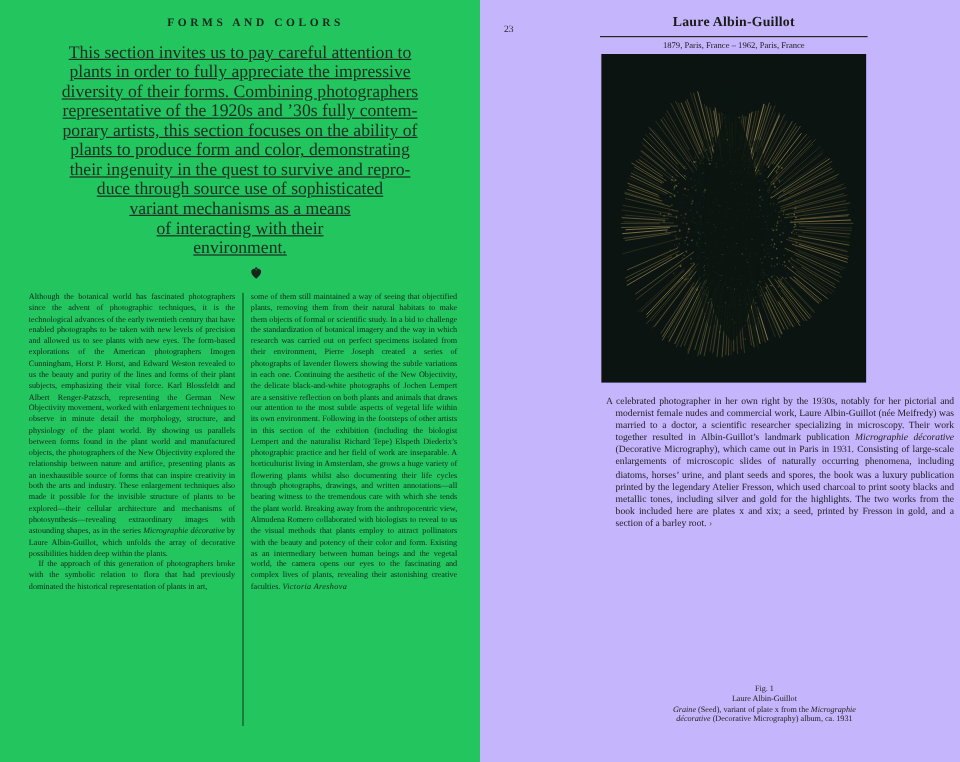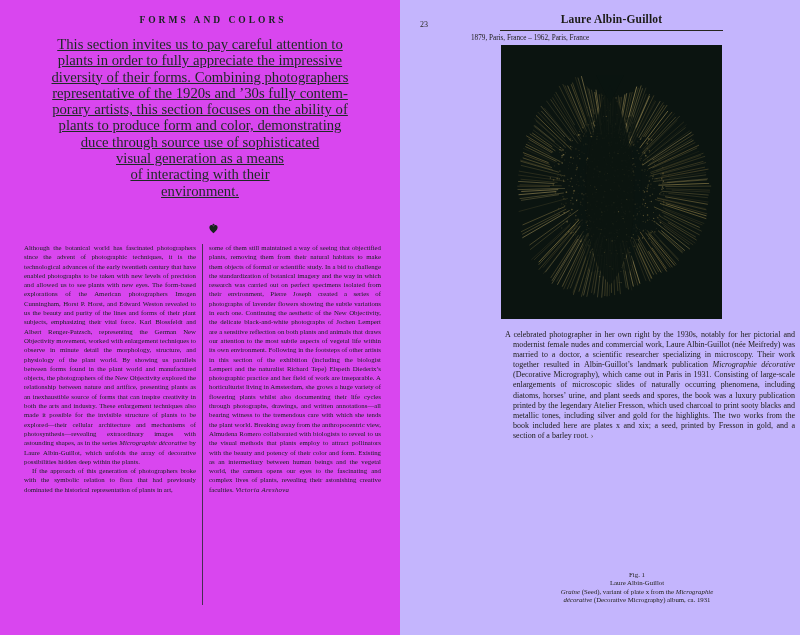--- a/index.html
+++ b/index.html
@@ -2,21 +2,21 @@
 <html><head>
 <meta charset="utf-8">
 <style>
   html,body{margin:0;padding:0;}
   body{
     width:800px;height:635px;position:relative;overflow:hidden;
     font-family:"Liberation Serif","DejaVu Serif",serif;
     background:#fbfaf6;
   }
   .page{position:absolute;top:0;height:635px;overflow:hidden;}
-  #page-left{left:0;width:426px;background:#d946ef;color:#1d2b24;}
+  #page-left{left:0;width:426px;background:#22c55e;color:#1d2b24;}
   #page-right{left:400px;width:400px;background:#c4b5fd;color:#1b1b16;}
 
   
   .fc-header{
     position:absolute;top:15px;left:0;width:100%;text-align:center;
     font-size:9.5px;font-weight:700;letter-spacing:3px;color:#16241e;
   }
   .intro{position:absolute;top:36px;left:12px;width:376px;text-align:center;}
   .intro-line{font-size:14.7px;line-height:16.3px;white-space:nowrap;text-decoration:underline;}
   .ornament{position:absolute;top:220px;left:0;width:100%;text-align:center;height:12px;}
@@ -31,21 +31,21 @@
   .col-divider{width:1px;background:rgba(22,38,30,0.75);margin:1px 6px 10px 6px;}
   .attribution i{letter-spacing:0.3px;}
 
   
   .page-number{position:absolute;top:20px;left:20px;font-size:8px;color:#2a2a24;}
   .artist-name{
     position:absolute;top:13px;left:101px;width:221px;text-align:center;
     font-size:11.5px;font-weight:700;letter-spacing:0.2px;
   }
   .header-rule{position:absolute;top:30px;left:100px;width:223px;height:1px;background:#26261f;}
-  .artist-dates{position:absolute;top:34px;left:71px;width:281px;font-size:7.2px;}
+  .artist-dates{position:absolute;top:34px;left:71px;width:281px;text-align:center;font-size:7.2px;}
   .photo{position:absolute;top:45px;left:101px;width:221px;height:274px;margin:0;}
   .photo svg{display:block;width:221px;height:274px;}
   .body-text{
     position:absolute;top:330px;left:92px;width:290px;box-sizing:border-box;
     font-size:8px;line-height:10.1px;text-align:justify;
     text-indent:-8px;padding-left:8px;margin-left:13px;
   }
   .end-mark{color:#55554c;}
   .fig-caption{
     position:absolute;top:571px;left:92px;width:290px;text-align:center;
@@ -58,22 +58,23 @@
 
 <div id="page-left" class="page">
   <div class="fc-header">FORMS AND COLORS</div>
   <div class="intro">
       <div class="intro-line">This section invites us to pay careful attention to</div>
       <div class="intro-line">plants in order to fully appreciate the impressive</div>
       <div class="intro-line">diversity of their forms. Combining photographers</div>
       <div class="intro-line">representative of the 1920s and ’30s fully contem-</div>
       <div class="intro-line">porary artists, this section focuses on the ability of</div>
       <div class="intro-line">plants to produce form and color, demonstrating</div>
+      <div class="intro-line">their ingenuity in the quest to survive and repro-</div>
       <div class="intro-line">duce through source use of sophisticated</div>
-      <div class="intro-line">visual generation as a means</div>
+      <div class="intro-line">variant mechanisms as a means</div>
       <div class="intro-line">of interacting with their</div>
       <div class="intro-line">environment.</div>
     </div>
   <div class="ornament">
     <svg width="11" height="11" viewBox="0 0 10 10" aria-hidden="true">
       <path d="M5 9.3 C1.2 6.4, 0.2 3.4, 2.4 2.1 C3.9 1.3, 5 2.4, 5 3.6 C5 2.4, 6.1 1.3, 7.6 2.1 C9.8 3.4, 8.8 6.4, 5 9.3 Z" fill="#16241e"></path>
       <circle cx="5" cy="1.5" r="0.9" fill="#16241e"></circle>
     </svg>
   </div>
   <div class="columns">

